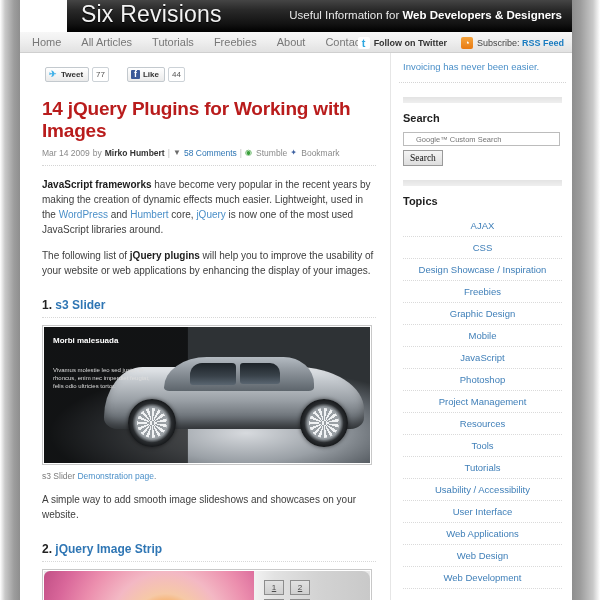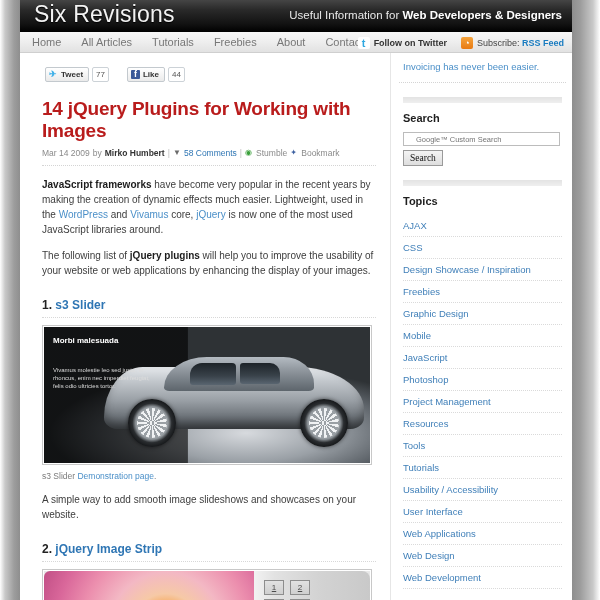--- a/index.html
+++ b/index.html
@@ -34,20 +34,21 @@
     left: 20px; right: 28px; top: 0; bottom: 0;
     background: #ffffff;
   }
 
   
   .masthead {
     position: relative;
     height: 32px;
     background: linear-gradient(to bottom, #454545 0%, #2a2a2a 30%, #121212 75%, #000000 100%);
     padding: 2px 14px;
+    margin-left: 47px;
   }
   .logo {
     position: absolute;
     left: 14px; top: 1px;
     font-family: "Liberation Sans", sans-serif;
     font-size: 23px;
     font-weight: 400;
     letter-spacing: 0.2px;
     color: #f2f2f2;
     text-shadow: 0 1px 1px #000;
@@ -372,20 +373,21 @@
     color: #111;
     font-family: "Liberation Serif", serif;
   }
 
   ul.topic-list, ul.recent-list {
     list-style: none;
     margin: 0; padding: 0 4px;
   }
   ul.topic-list li {
     border-bottom: 1px dotted #dadada;
+    text-align: center;
   }
   ul.topic-list li a {
     display: block;
     font-size: 9.5px;
     color: #3f7fb8;
     text-decoration: none;
     padding: 5px 0 5px 0;
   }
 </style>
 </head>
@@ -453,21 +455,21 @@
           <span class="sep">|</span>
           <span class="meta-ic cm">▼</span>
           <span class="lnk">58 Comments</span>
           <span class="sep">|</span>
           <span class="meta-ic st">◉</span>
           <span>Stumble</span>
           <span class="meta-ic bm">✦</span>
           <span>Bookmark</span>
         </div>
 
-        <p class="body-text"><b>JavaScript frameworks</b><span> have become very popular in the recent years by making the creation of dynamic effects much easier. Lightweight, used in the </span><a href="#">WordPress</a><span> and </span><a href="#">Vivamus</a><span> core, </span><a href="#">jQuery</a><span> is now one of the most used JavaScript libraries around.</span></p>
+        <p class="body-text"><b>JavaScript frameworks</b><span> have become very popular in the recent years by making the creation of dynamic effects much easier. Lightweight, used in the </span><a href="#">WordPress</a><span> and </span><a href="#">Humbert</a><span> core, </span><a href="#">jQuery</a><span> is now one of the most used JavaScript libraries around.</span></p>
 
         <p class="body-text"><span>The following list of </span><b>jQuery plugins</b><span> will help you to improve the usability of your website or web applications by enhancing the display of your images.</span></p>
 
         <h2 class="plugin-head"><span class="num">1.</span> <a href="#">s3 Slider</a></h2>
 
         <div class="shot shot-car">
           <div class="car-canvas">
             <div class="car-body"></div>
             <div class="car-greenhouse"></div>
             <div class="car-win w1"></div>

